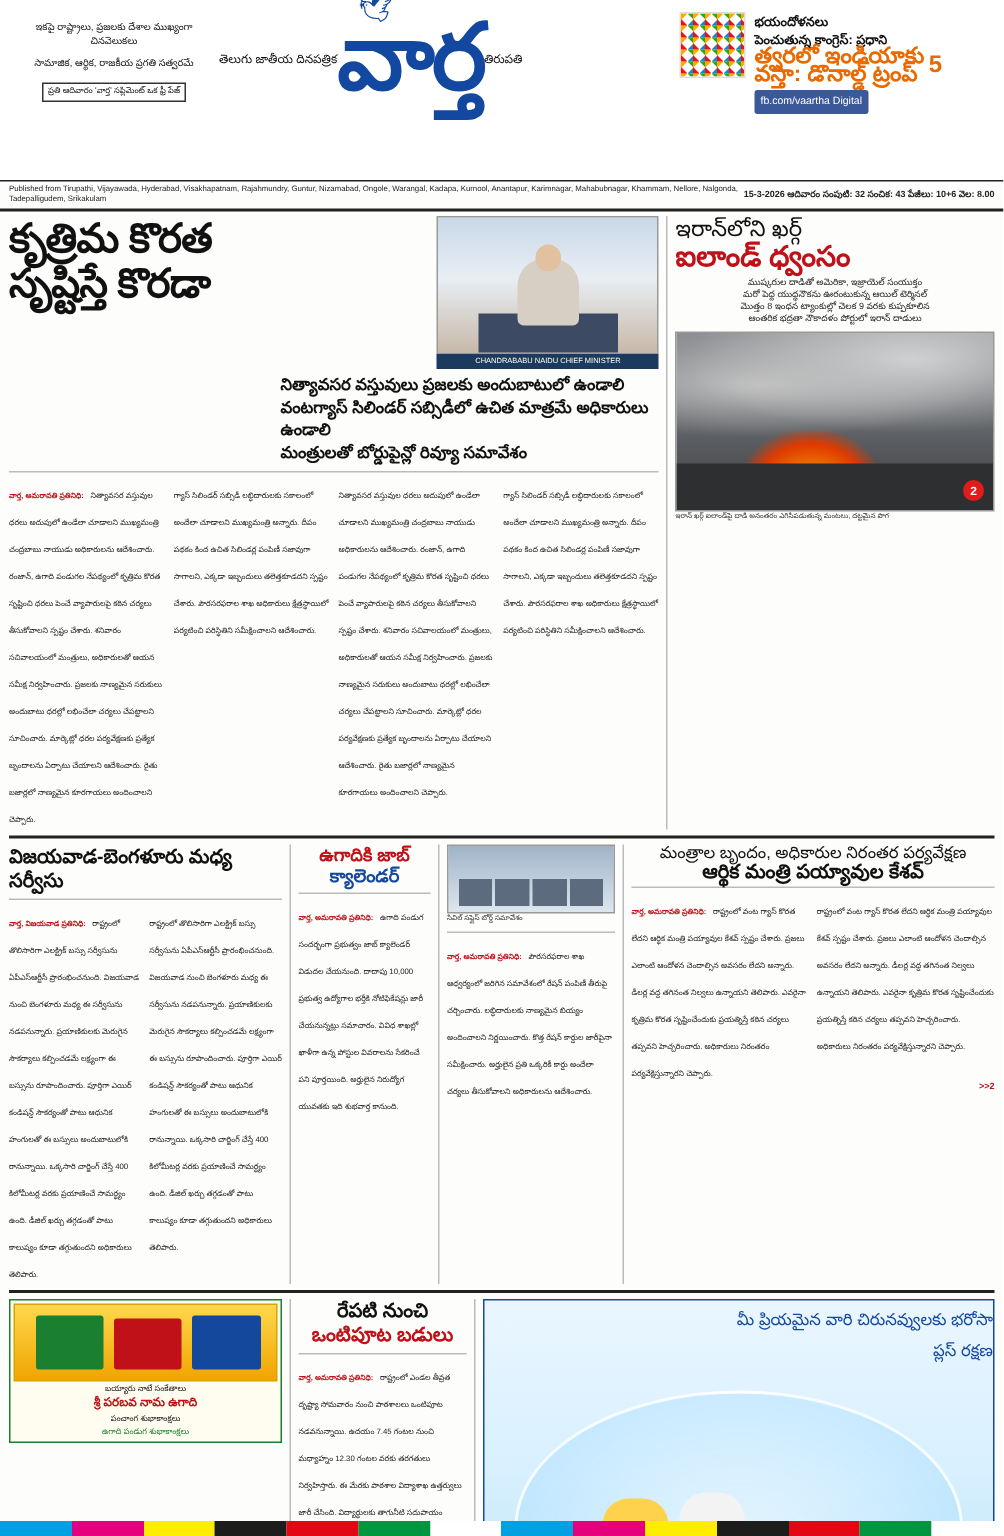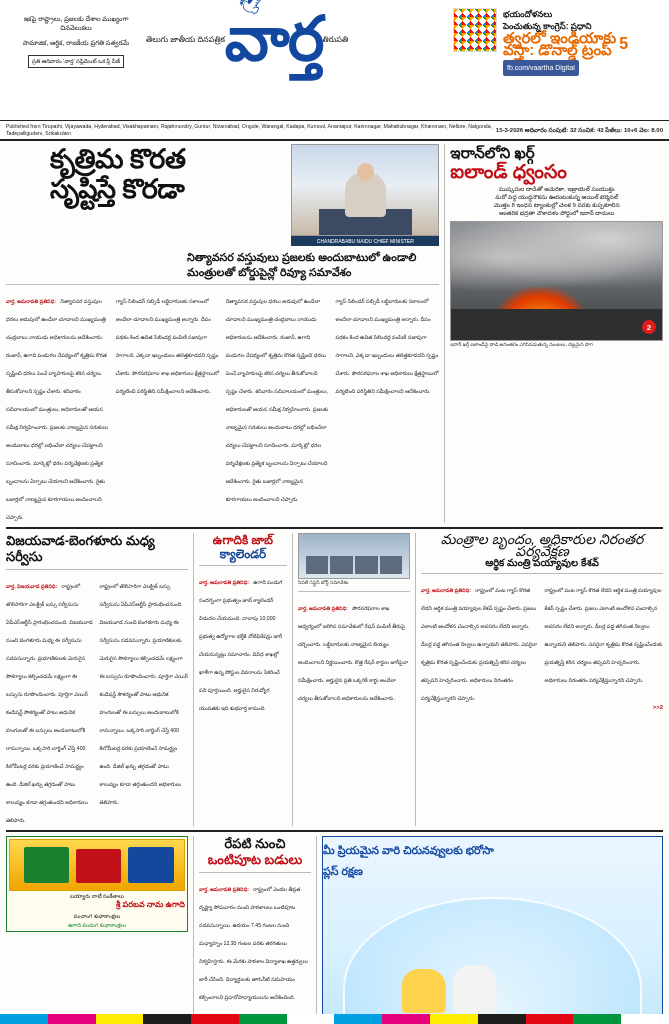--- a/index.html
+++ b/index.html
@@ -153,42 +153,42 @@
   .badge-circ {
     position:absolute; right:6px; bottom:6px; width:14px; height:14px; border-radius:50%;
     background:#e21b1b; color:#fff; font-size:8px; font-weight:bold;
     display:flex;align-items:center;justify-content:center;
   }
   .cap-small { font-size:4.8px; color:#333; line-height:6px; padding:1px 0;}
 
   .hdr-red {
     color:#c01018; font-weight:bold; font-size:15px; line-height:17px;
   }
-  .hdr-black { color:#111; font-weight:bold; font-size:15px; line-height:17px;}
+  .hdr-black { color:#111; font-weight:normal; font-size:15px; line-height:17px;}
   .hdr-blue { color:#14489c; font-weight:bold;}
 
   .sec-title-lg { font-size: 21px; font-weight:bold; color:#111; line-height:24px;}
   .sec-title-md { font-size: 13px; font-weight:bold; color:#111; line-height:16px;}
 
   
   .ad-seed { border:1px solid #1a7f2e; background:#fffdf0; padding:2px;}
   .seed-img { height:52px; background: linear-gradient(180deg,#ffd84d,#f0a500); position:relative; border:1px solid #d9a400;}
   .seed-img .pack { position:absolute; left:8%; top:14%; width:26%; height:72%; background:#1a7f2e; border-radius:2px;}
   .seed-img .pack2 { position:absolute; left:38%; top:18%; width:26%; height:68%; background:#c01018; border-radius:2px;}
   .seed-img .pack3 { position:absolute; left:68%; top:14%; width:26%; height:72%; background:#14489c; border-radius:2px;}
   .seed-txt { font-size:5.4px; text-align:center; color:#111; line-height:7px; padding-top:2px;}
-  .seed-ugadi { font-size:8px; color:#c01018; font-weight:bold; text-align:right;}
+  .seed-ugadi { font-size:8px; color:#c01018; font-weight:bold; text-align:center;}
 
   
   .lic-ad {
     border:1px solid #1348a0;
     background: linear-gradient(180deg,#eaf6ff 0%,#d8f0ff 55%,#bfe6f7 100%);
     position:relative; overflow:hidden;
   }
-  .lic-head { text-align:left; color:#1348a0; font-weight:bold; font-size:11px; padding-top:6px; line-height:15px;}
+  .lic-head { text-align:right; color:#1348a0; font-weight:normal; font-size:11px; padding-top:6px; line-height:15px;}
   .lic-scene { position:relative; height:160px; margin-top:4px;}
   .lic-dome {
     position:absolute; left:6%; bottom:16px; width:88%; height:130px;
     border-radius: 50% 50% 0 0 / 70% 70% 0 0;
     background: radial-gradient(ellipse at 50% 90%, rgba(255,255,255,.55), rgba(140,210,255,.45));
     border: 2px solid rgba(255,255,255,.85);
   }
   .lic-fam { position:absolute; left:50%; transform:translateX(-50%); bottom:30px; width:58%; height:66px;}
   .lic-fam .p { position:absolute; bottom:0; width:22%; height:58%; background:#e8d8c4; border-radius:40% 40% 10% 10%;}
   .lic-fam .p1 { left:4%; background:#ffd24d; height:66%;}
@@ -249,39 +249,40 @@
   <div class="pubstrip">
     <div class="left">Published from Tirupathi, Vijayawada, Hyderabad, Visakhapatnam, Rajahmundry, Guntur, Nizamabad, Ongole, Warangal, Kadapa, Kurnool, Anantapur, Karimnagar, Mahabubnagar, Khammam, Nellore, Nalgonda, Tadepalligudem, Srikakulam</div>
     <div class="right">15-3-2026  ఆదివారం  సంపుటి: 32  సంచిక: 43  పేజీలు: 10+6  వెల: 8.00</div>
   </div>
 
   <div class="content">
 
     <div class="row">
 
       <div style="width:434px;">
-        <div style="display:flex;gap:6px;margin-left:44px;">
+        <div style="display:flex;gap:6px;">
           <div style="flex:1;">
             <div class="hl-main">కృత్రిమ కొరత</div>
             <div class="hl-main">సృష్టిస్తే కొరడా</div>
           </div>
           <div style="width:148px;">
             <div class="photo ph-naidu">
               <div class="podium"></div>
                 <div class="figure"></div>
                 <div class="head"></div>
             </div>
             <div class="cap-dark">CHANDRABABU NAIDU CHIEF MINISTER</div>
           </div>
         </div>
 
         <div style="display:flex;gap:6px;margin-top:4px;">
           <div style="width:175px;"></div>
           <div style="flex:1;font-weight:bold;">
             <div class="hl-sub">నిత్యావసర వస్తువులు ప్రజలకు అందుబాటులో ఉండాలి</div>
+            <div class="hl-sub">వంటగ్యాస్ సిలిండర్ సబ్సిడీలో ఉచిత మాత్రమే అధికారులు ఉండాలి</div>
             <div class="hl-sub">మంత్రులతో బోర్డుపైన్లో రివ్యూ సమావేశం</div>
           </div>
         </div>
 
         <hr class="thin">
 
         <div class="row" style="gap:6px;">
           <div class="col">
             <span class="byline">వార్త, అమరావతి ప్రతినిధి:</span>
             <span class="body-text">నిత్యావసర వస్తువుల ధరలు అదుపులో ఉండేలా చూడాలని ముఖ్యమంత్రి చంద్రబాబు నాయుడు అధికారులను ఆదేశించారు. రంజాన్, ఉగాది పండుగల నేపథ్యంలో కృత్రిమ కొరత సృష్టించి ధరలు పెంచే వ్యాపారులపై కఠిన చర్యలు తీసుకోవాలని స్పష్టం చేశారు. శనివారం సచివాలయంలో మంత్రులు, అధికారులతో ఆయన సమీక్ష నిర్వహించారు. ప్రజలకు నాణ్యమైన సరుకులు అందుబాటు ధరల్లో లభించేలా చర్యలు చేపట్టాలని సూచించారు. మార్కెట్లో ధరల పర్యవేక్షణకు ప్రత్యేక బృందాలను ఏర్పాటు చేయాలని ఆదేశించారు. రైతు బజార్లలో నాణ్యమైన కూరగాయలు అందించాలని చెప్పారు.</span>
@@ -361,22 +362,22 @@
         <div class="cap-small">సివిల్ సప్లైస్ బోర్డ్ సమావేశం</div>
         <hr class="thin">
         <span class="byline">వార్త, అమరావతి ప్రతినిధి:</span>
         <span class="body-text">పౌరసరఫరాల శాఖ ఆధ్వర్యంలో జరిగిన సమావేశంలో రేషన్ పంపిణీ తీరుపై చర్చించారు. లబ్ధిదారులకు నాణ్యమైన బియ్యం అందించాలని నిర్ణయించారు. కొత్త రేషన్ కార్డుల జారీపైనా సమీక్షించారు. అర్హులైన ప్రతి ఒక్కరికీ కార్డు అందేలా చర్యలు తీసుకోవాలని అధికారులను ఆదేశించారు.</span>
       </div>
 
       <div class="rule-v"></div>
 
       <div style="flex:1;">
         <div style="text-align:center;">
-          <div class="hl-sub" style="font-size:14px;line-height:12px;font-style:italic;">మంత్రాల బృందం, అధికారుల నిరంతర పర్యవేక్షణ</div>
-          <div class="hl-sub" style="font-size:10px;line-height:12px;font-weight:bold;">ఆర్థిక మంత్రి పయ్యావుల కేశవ్</div>
+          <div class="hl-sub" style="font-size:11px;line-height:12px;">మంత్రాల బృందం, అధికారుల నిరంతర పర్యవేక్షణ</div>
+          <div class="hl-sub" style="font-size:13px;line-height:12px;font-weight:bold;">ఆర్థిక మంత్రి పయ్యావుల కేశవ్</div>
         </div>
         <hr class="thin">
         <div class="row" style="gap:5px;">
           <div class="col">
             <span class="byline">వార్త, అమరావతి ప్రతినిధి:</span>
             <span class="body-text">రాష్ట్రంలో వంట గ్యాస్ కొరత లేదని ఆర్థిక మంత్రి పయ్యావుల కేశవ్ స్పష్టం చేశారు. ప్రజలు ఎలాంటి ఆందోళన చెందాల్సిన అవసరం లేదని అన్నారు. డీలర్ల వద్ద తగినంత నిల్వలు ఉన్నాయని తెలిపారు. ఎవరైనా కృత్రిమ కొరత సృష్టించేందుకు ప్రయత్నిస్తే కఠిన చర్యలు తప్పవని హెచ్చరించారు. అధికారులు నిరంతరం పర్యవేక్షిస్తున్నారని చెప్పారు.</span>
           </div>
           <div class="col">
             <span class="body-text">రాష్ట్రంలో వంట గ్యాస్ కొరత లేదని ఆర్థిక మంత్రి పయ్యావుల కేశవ్ స్పష్టం చేశారు. ప్రజలు ఎలాంటి ఆందోళన చెందాల్సిన అవసరం లేదని అన్నారు. డీలర్ల వద్ద తగినంత నిల్వలు ఉన్నాయని తెలిపారు. ఎవరైనా కృత్రిమ కొరత సృష్టించేందుకు ప్రయత్నిస్తే కఠిన చర్యలు తప్పవని హెచ్చరించారు. అధికారులు నిరంతరం పర్యవేక్షిస్తున్నారని చెప్పారు.</span>
           </div>

